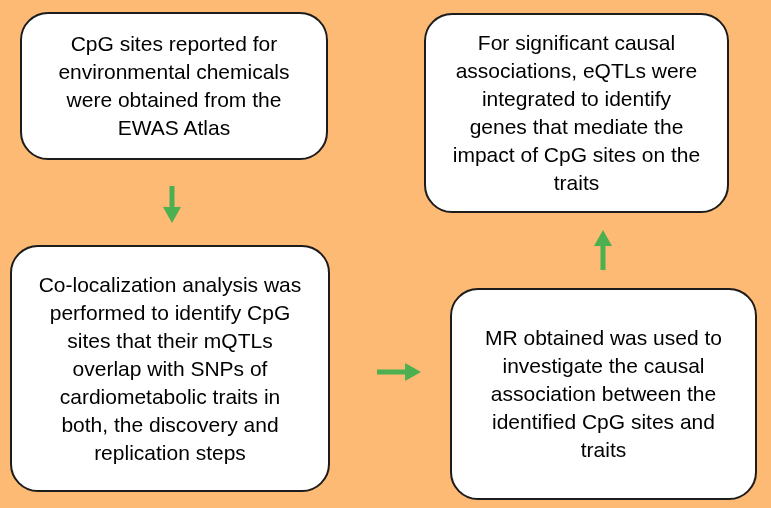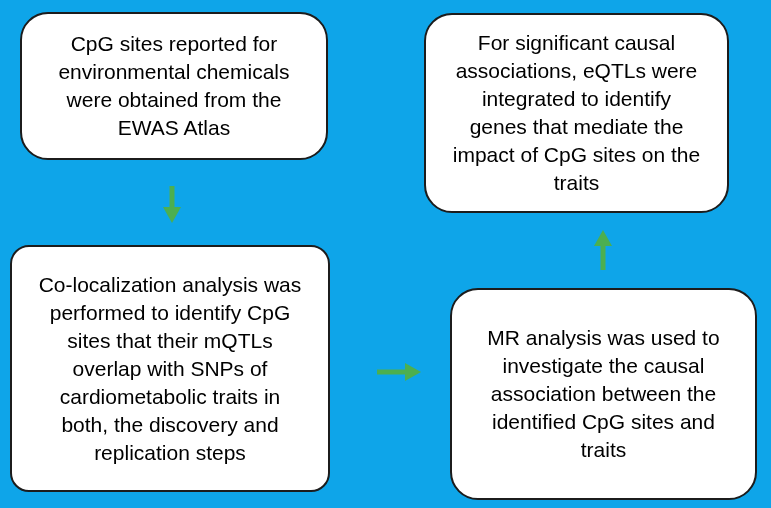--- a/index.html
+++ b/index.html
@@ -4,21 +4,21 @@
 <style>
   html, body {
     margin: 0;
     padding: 0;
     background: #ffffff;
   }
   .canvas {
     position: relative;
     width: 771px;
     height: 508px;
-    background: #0ea5e9;
+    background: #fdba74;
     font-family: "Liberation Sans", sans-serif;
     overflow: hidden;
   }
   .box {
     position: absolute;
     box-sizing: border-box;
     border: 2px solid #1c1c1c;
     border-radius: 28px;
     background: #ffffff;
     display: flex;
@@ -28,21 +28,21 @@
     padding: 6px 10px;
   }
   .box-text {
     margin: 0;
     white-space: pre-line;
     font-size: 21px;
     line-height: 28px;
     color: #000000;
   }
   .box-ewas       { left: 20px;  top: 12px;  width: 308px; height: 148px; }
-  .box-coloc      { left: 10px;  top: 245px; width: 320px; height: 247px; border-radius: 19px; }
+  .box-coloc      { left: 10px;  top: 245px; width: 320px; height: 247px; }
   .box-mr         { left: 450px; top: 288px; width: 307px; height: 212px; }
   .box-eqtl       { left: 424px; top: 13px;  width: 305px; height: 200px; }
   .arrow { position: absolute; display: block; }
   .arrow line { stroke-width: 5; }
   .arrow-down  { left: 162px; top: 184px; }
   .arrow-right { left: 376px; top: 362px; }
   .arrow-up    { left: 593px; top: 229px; }
 </style>
 </head>
 <body>
@@ -60,21 +60,21 @@
     <p class="box-text">Co-localization analysis was
 performed to identify CpG
 sites that their mQTLs
 overlap with SNPs of
 cardiometabolic traits in
 both, the discovery and
 replication steps</p>
   </div>
 
   <div class="box box-mr">
-    <p class="box-text">MR analysis was used to
+    <p class="box-text">MR obtained was used to
 investigate the causal
 association between the
 identified CpG sites and
 traits</p>
   </div>
 
   <div class="box box-eqtl">
     <p class="box-text">For significant causal
 associations, eQTLs were
 integrated to identify

